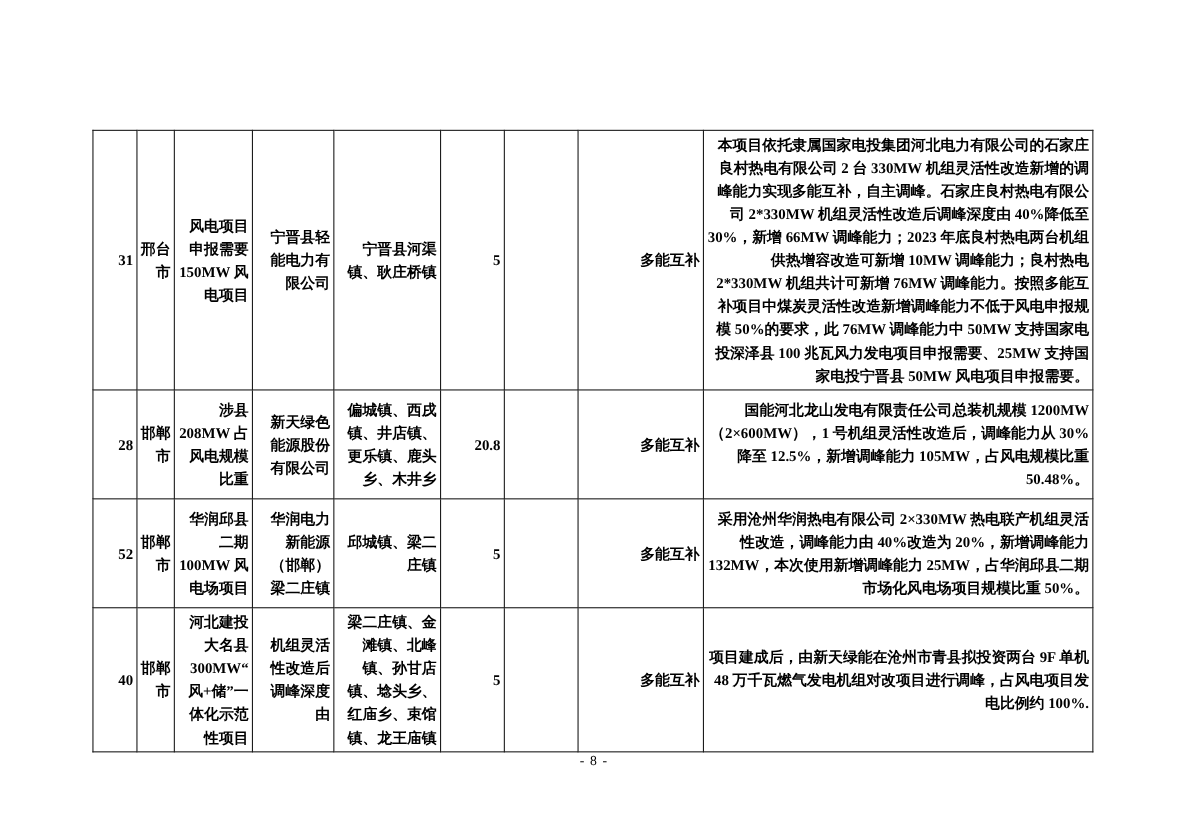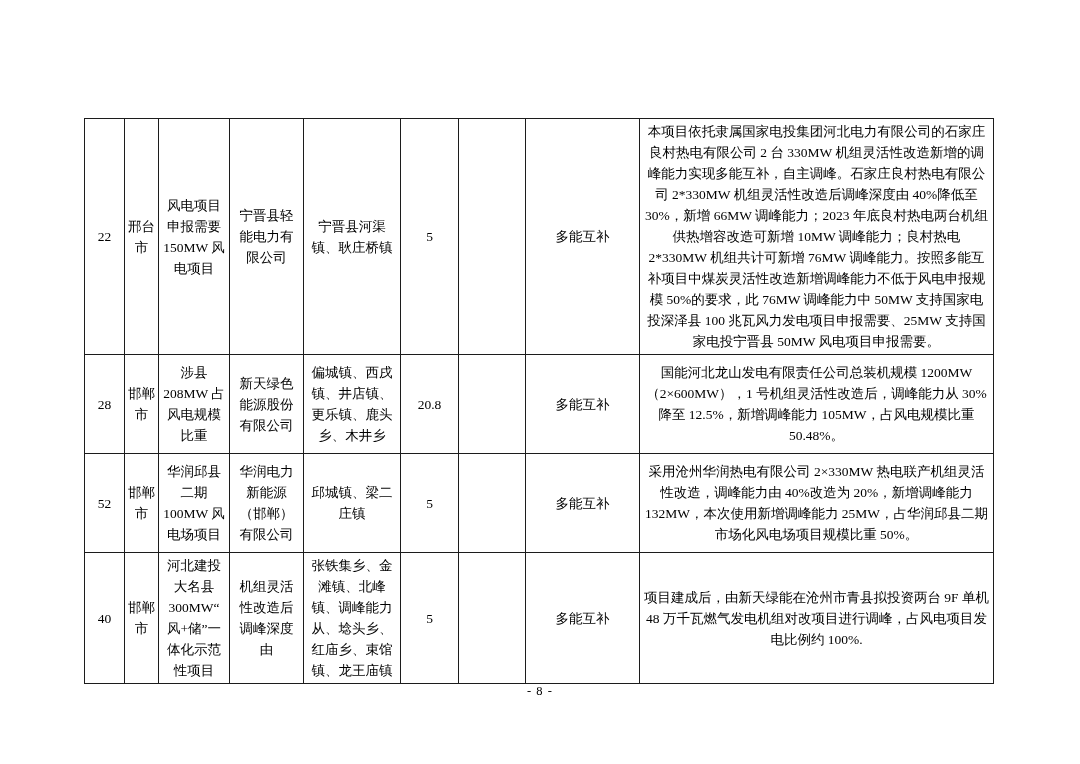--- a/index.html
+++ b/index.html
@@ -13,26 +13,27 @@
     overflow:hidden;
   }
   table.projects {
     position:absolute; left:84px; top:118px;
     width:909px;
     border-collapse:collapse;
     table-layout:fixed;
   }
   table.projects td {
     border:1px solid #1c1c1c;
-    text-align:center;
+    text-align:right;
     vertical-align:middle;
     font-size:13.5px;
     line-height:21px;
     padding:2px 3px;
     word-break:break-word;
+    font-weight:bold;
   }
   td.city { padding:2px 10px; line-height:23px; }
   td.desc {
     text-align:justify;
     font-size:12px;
     line-height:19.6px;
     padding:8px 7px 8px 8px;
   }
   tr.r0 { height:198px; }
   tr.r1 { height:99px; }
@@ -59,21 +60,21 @@
         <col style="width:71px">
       <col style="width:74px">
         <col style="width:97px">
         <col style="width:58px">
       <col style="width:67px">
         <col style="width:114px">
         <col style="width:354px">
     </colgroup>
     <tbody>
       <tr class="r0">
-        <td>22</td>
+        <td>31</td>
         <td class="city">邢台市</td>
         <td>风电项目申报需要 150MW 风电项目</td>
         <td>宁晋县轻能电力有限公司</td>
         <td>宁晋县河渠镇、耿庄桥镇</td>
         <td>5</td>
         <td></td>
         <td>多能互补</td>
         <td class="desc">本项目依托隶属国家电投集团河北电力有限公司的石家庄良村热电有限公司 2 台 330MW 机组灵活性改造新增的调峰能力实现多能互补，自主调峰。石家庄良村热电有限公司 2*330MW 机组灵活性改造后调峰深度由 40%降低至 30%，新增 66MW 调峰能力；2023 年底良村热电两台机组供热增容改造可新增 10MW 调峰能力；良村热电 2*330MW 机组共计可新增 76MW 调峰能力。按照多能互补项目中煤炭灵活性改造新增调峰能力不低于风电申报规模 50%的要求，此 76MW 调峰能力中 50MW 支持国家电投深泽县 100 兆瓦风力发电项目申报需要、25MW 支持国家电投宁晋县 50MW 风电项目申报需要。</td>
       </tr>
       <tr class="r1">
@@ -84,33 +85,33 @@
         <td>偏城镇、西戌镇、井店镇、更乐镇、鹿头乡、木井乡</td>
         <td>20.8</td>
         <td></td>
         <td>多能互补</td>
         <td class="desc">国能河北龙山发电有限责任公司总装机规模 1200MW（2×600MW），1 号机组灵活性改造后，调峰能力从 30%降至 12.5%，新增调峰能力 105MW，占风电规模比重 50.48%。</td>
       </tr>
       <tr class="r2">
         <td>52</td>
         <td class="city">邯郸市</td>
         <td>华润邱县二期 100MW 风电场项目</td>
-        <td>华润电力新能源（邯郸）有限公司</td>
+        <td>华润电力新能源（邯郸）梁二庄镇</td>
         <td>邱城镇、梁二庄镇</td>
         <td>5</td>
         <td></td>
         <td>多能互补</td>
         <td class="desc">采用沧州华润热电有限公司 2×330MW 热电联产机组灵活性改造，调峰能力由 40%改造为 20%，新增调峰能力 132MW，本次使用新增调峰能力 25MW，占华润邱县二期市场化风电场项目规模比重 50%。</td>
       </tr>
       <tr class="r3">
         <td>40</td>
         <td class="city">邯郸市</td>
         <td>河北建投大名县 300MW“风+储”一体化示范性项目</td>
         <td>机组灵活性改造后调峰深度由</td>
-        <td>张铁集乡、金滩镇、北峰镇、调峰能力从、埝头乡、红庙乡、束馆镇、龙王庙镇</td>
+        <td>梁二庄镇、金滩镇、北峰镇、孙甘店镇、埝头乡、红庙乡、束馆镇、龙王庙镇</td>
         <td>5</td>
         <td></td>
         <td>多能互补</td>
         <td class="desc">项目建成后，由新天绿能在沧州市青县拟投资两台 9F 单机 48 万千瓦燃气发电机组对改项目进行调峰，占风电项目发电比例约 100%.</td>
       </tr>
     </tbody>
   </table>
 
   <div class="page-number">- 8 -</div>
 

